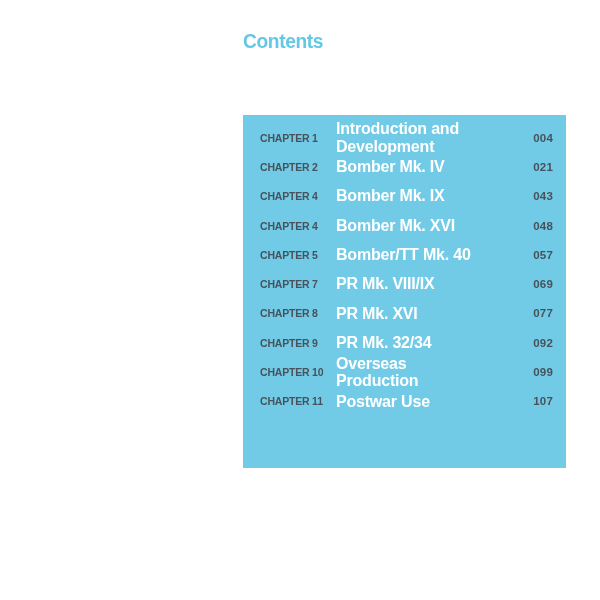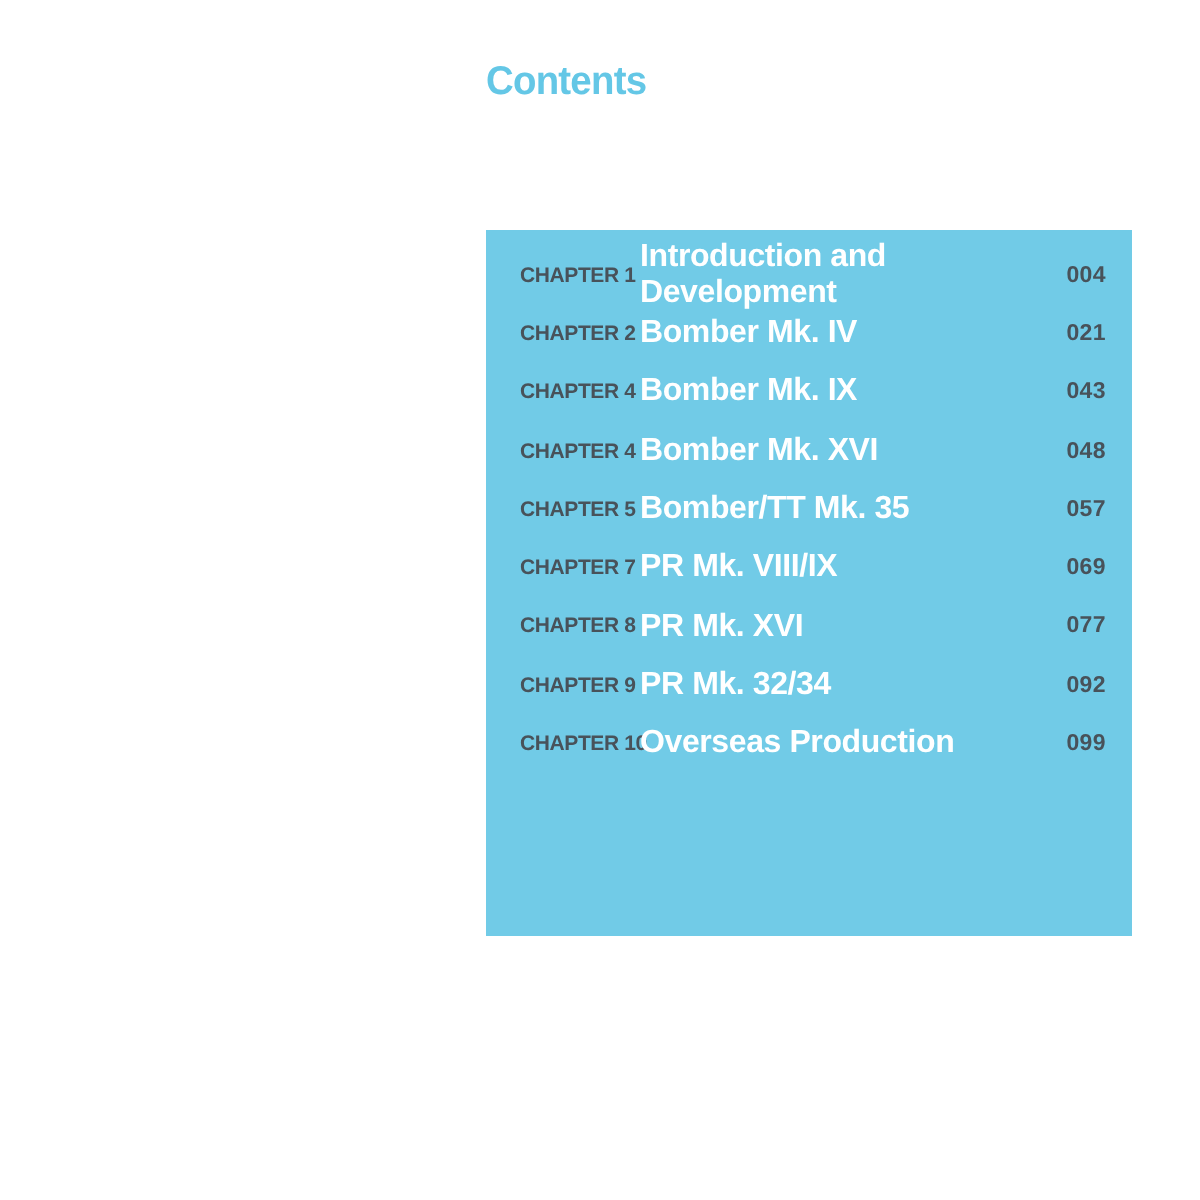--- a/index.html
+++ b/index.html
@@ -33,20 +33,21 @@
     width: 323px;
     height: 482px;
     background: #71cbe7;
     box-sizing: border-box;
     padding: 8px 13px 0 17px;
   }
   .toc-row {
     display: flex;
     height: 29.3px;
     align-items: center;
+    gap: 16px;
   }
   .toc-row.two-line {
     height: 43.5px;
     align-items: flex-start;
     padding-top: 4.2px;
     box-sizing: border-box;
   }
   .toc-chapter {
     width: 60px;
     flex: 0 0 60px;
@@ -99,21 +100,21 @@
     <span class="toc-title">Bomber Mk. IX</span>
     <span class="toc-page">043</span>
   </div>
       <div class="toc-row">
     <span class="toc-chapter">CHAPTER 4</span>
     <span class="toc-title">Bomber Mk. XVI</span>
     <span class="toc-page">048</span>
   </div>
       <div class="toc-row">
     <span class="toc-chapter">CHAPTER 5</span>
-    <span class="toc-title">Bomber/TT Mk. 35</span>
+    <span class="toc-title">Bomber/TT Mk. 40</span>
     <span class="toc-page">057</span>
   </div>
       <div class="toc-row">
     <span class="toc-chapter">CHAPTER 7</span>
     <span class="toc-title">PR Mk. VIII/IX</span>
     <span class="toc-page">069</span>
   </div>
       <div class="toc-row">
     <span class="toc-chapter">CHAPTER 8</span>
     <span class="toc-title">PR Mk. XVI</span>
@@ -122,14 +123,19 @@
       <div class="toc-row">
     <span class="toc-chapter">CHAPTER 9</span>
     <span class="toc-title">PR Mk. 32/34</span>
     <span class="toc-page">092</span>
   </div>
       <div class="toc-row">
     <span class="toc-chapter">CHAPTER 10</span>
     <span class="toc-title">Overseas Production</span>
     <span class="toc-page">099</span>
   </div>
+      <div class="toc-row">
+    <span class="toc-chapter">CHAPTER 11</span>
+    <span class="toc-title">Postwar Use</span>
+    <span class="toc-page">107</span>
+  </div>
     </div>
 </div>
 
 </body></html>

